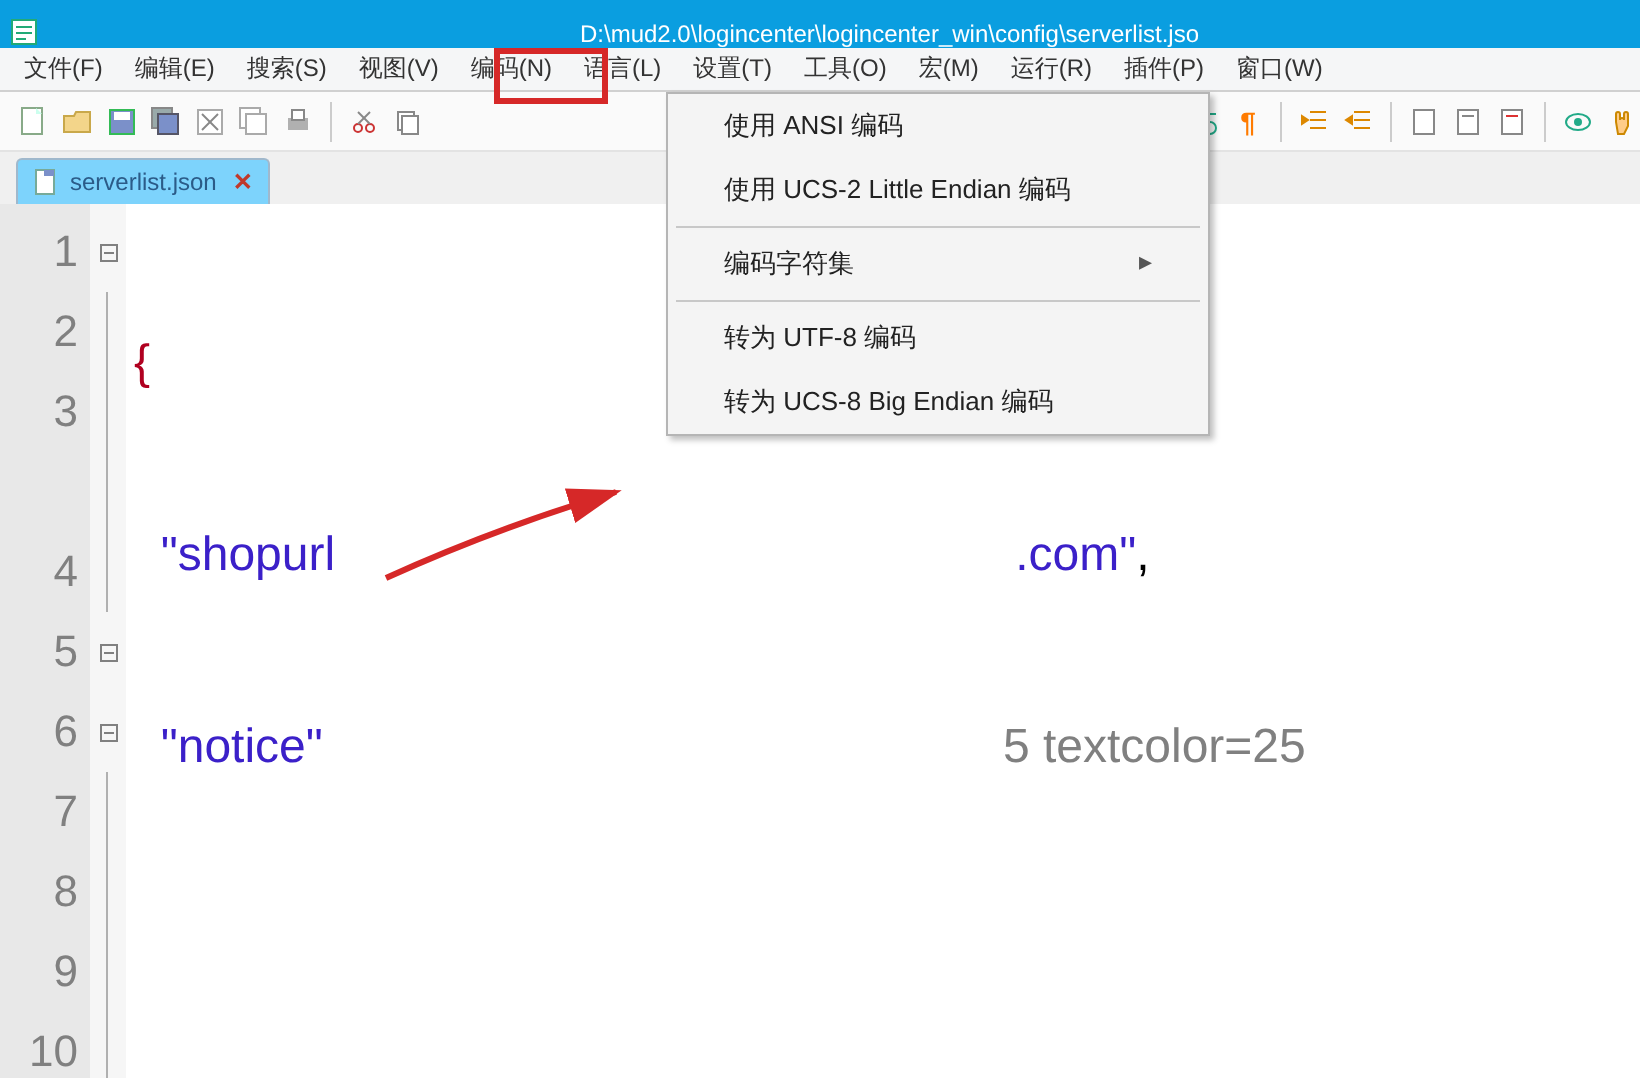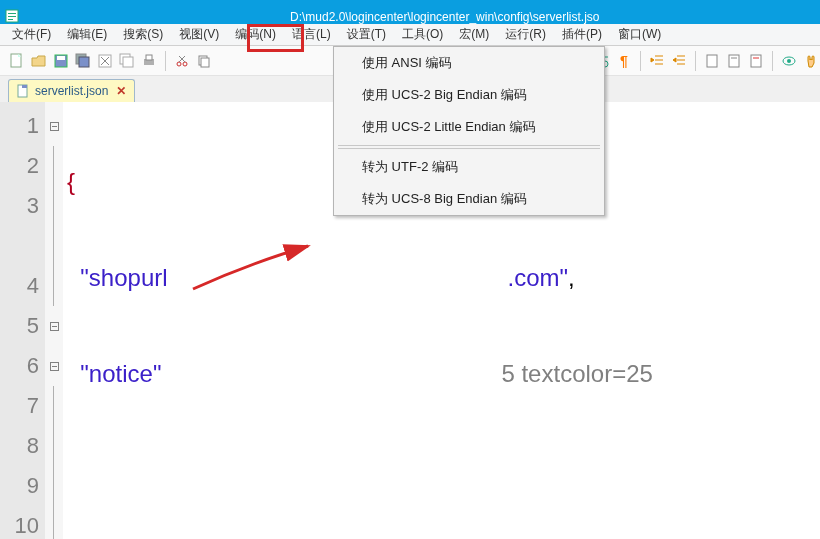--- a/index.html
+++ b/index.html
@@ -6,21 +6,21 @@
   body { width: 820px; height: 539px; overflow: hidden; background: #fff; position: relative; }
   .titlebar { height: 24px; background: #0a9ee0; color: #fff; display: flex; align-items: flex-end; padding-left: 4px; font-size: 12px; }
   .titlebar .spacer { width: 270px; display: inline-block; }
   .icon-small { width: 16px; height: 16px; display: inline-flex; align-items: center; justify-content: center; }
   .menubar { height: 22px; background: #f5f6f7; border-bottom: 1px solid #d0d0d0; display: flex; align-items: center; padding-left: 4px; font-size: 12px; color: #333; }
   .menubar .menu-item { padding: 3px 8px; cursor: default; }
   .toolbar { height: 30px; background: #fafafa; border-bottom: 1px solid #e3e3e3; display: flex; align-items: center; padding-left: 8px; gap: 4px; }
   .tb-icon { width: 18px; height: 18px; display: inline-flex; align-items: center; justify-content: center; }
   .tb-sep { width: 1px; height: 20px; background: #ccc; margin: 0 3px; }
   .tabbar { height: 26px; background: #f0f0f0; display: flex; align-items: end; padding-left: 8px; }
-  .tab { background: #fef9c3; border: 1px solid #a0b8cc; border-bottom: none; border-radius: 3px 3px 0 0; padding: 3px 8px 3px 6px; font-size: 12px; color: #2b5b88; display: flex; align-items: center; gap: 4px; }
+  .tab { background: #7dd3fc; border: 1px solid #a0b8cc; border-bottom: none; border-radius: 3px 3px 0 0; padding: 3px 8px 3px 6px; font-size: 12px; color: #2b5b88; display: flex; align-items: center; gap: 4px; }
   .tab .close { color: #c0392b; font-weight: bold; font-size: 12px; margin-left: 4px; cursor: pointer; }
   .editor-wrap { display: flex; height: 437px; }
   .gutter { width: 45px; background: #e8e8e8; text-align: right; padding-top: 4px; font-family: Consolas, monospace; font-size: 22px; color: #808080; }
   .gutter div { padding-right: 6px; height: 40px; line-height: 40px; }
   .fold { width: 18px; background: #f6f6f6; padding-top: 4px; font-family: Consolas, monospace; font-size: 14px; color: #a05050; text-align: center; }
   .fold div { height: 40px; display:flex; align-items:center; justify-content:center; }
   .fold .box { width:9px; height:9px; border:1px solid #808080; display:inline-block; position:relative; }
   .fold .box::before { content:""; position:absolute; left:1px; right:1px; top:3px; height:1px; background:#808080; }
   .code { flex: 1; padding-top: 4px; font-family: Consolas, monospace; font-size: 24px; white-space: pre; color: #000; padding-left: 4px; overflow:hidden; }
   .code .line { height: 40px; line-height: 40px; }
@@ -233,29 +233,30 @@
     
     
   </div>
 </div>
 
 <div class="dropdown">
   <div class="dd-item">
       <span>使用 ANSI 编码</span>
     </div>
   <div class="dd-item">
-      <span>使用 UCS-2 Big Endian 编码</span>
-    </div>
-  <div class="dd-item">
       <span>使用 UCS-2 Little Endian 编码</span>
     </div>
   <div class="dd-sep"></div>
+  <div class="dd-item">
+      <span>编码字符集</span>
+      <span class="arrow">▸</span>
+    </div>
   <div class="dd-sep"></div>
   <div class="dd-item">
-      <span>转为 UTF-2 编码</span>
+      <span>转为 UTF-8 编码</span>
     </div>
   <div class="dd-item">
       <span>转为 UCS-8 Big Endian 编码</span>
     </div>
 </div>
 
 <div class="highlight-box"></div>
 
 <svg class="red-arrow" viewBox="0 0 130 60">
   <defs>

